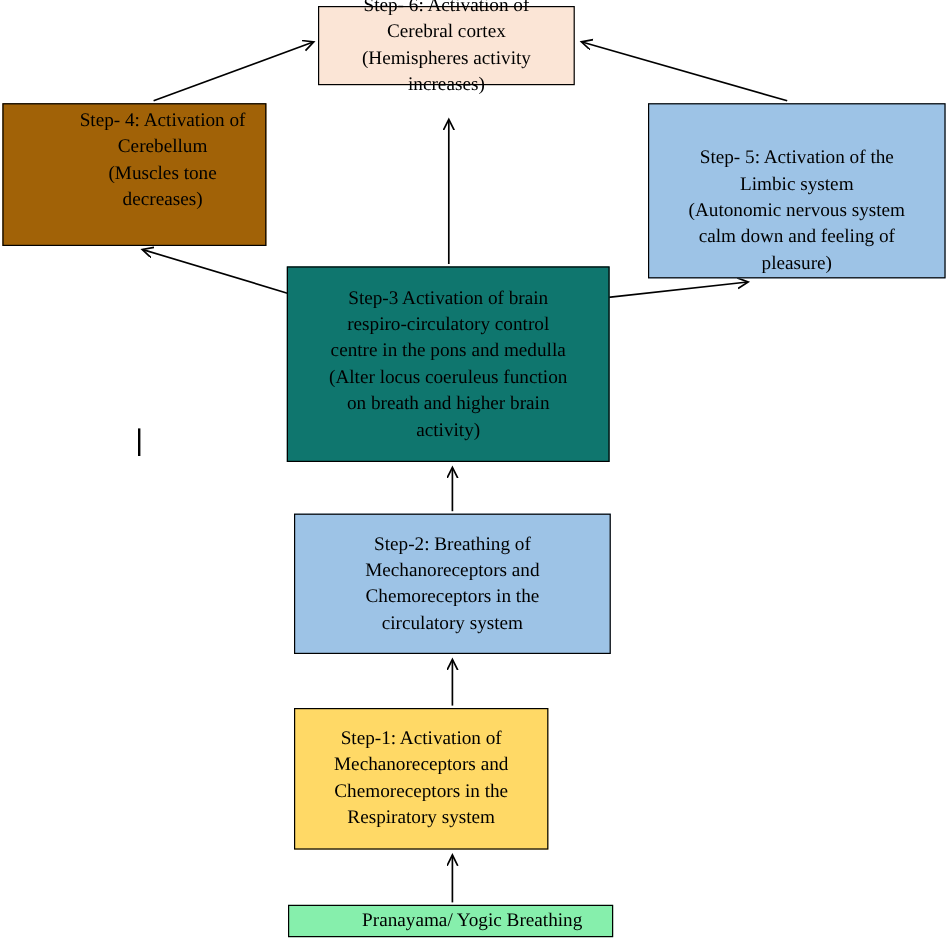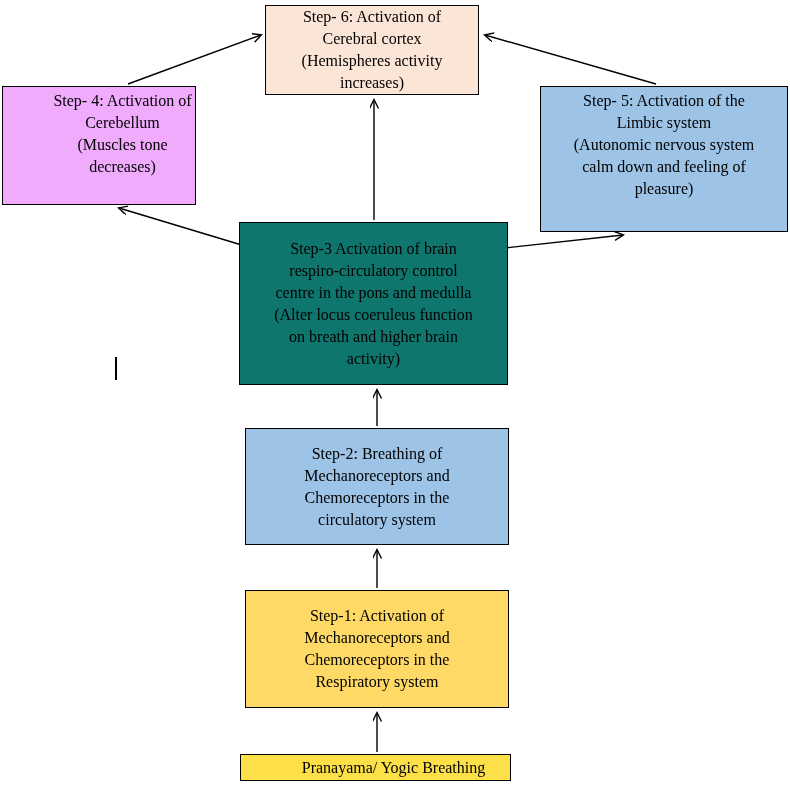--- a/index.html
+++ b/index.html
@@ -34,27 +34,27 @@
     color: #000000;
   }
   .box-text {
     white-space: pre-line;
     display: inline-block;
   }
   .top-align {
     align-items: flex-start;
     padding-top: 3px;
   }
-  .box-step6  { left: 265px; top: 5px;   width: 214px; height: 90px;  background: #fbe5d6; }
-  .box-step4  { left: 2px;   top: 86px;  width: 194px; height: 119px; background: #f0abfc; padding-left: 47px; }
-  .box-step5  { left: 540px; top: 86px;  width: 248px; height: 146px; background: #9dc3e6; }
+  .box-step6  { left: 265px; top: 5px;   width: 214px; height: 66px;  background: #fbe5d6; }
+  .box-step4  { left: 2px;   top: 86px;  width: 220px; height: 119px; background: #a16207; padding-left: 47px; }
+  .box-step5  { left: 540px; top: 86px;  width: 248px; height: 146px; background: #9dc3e6; align-items: flex-end; }
   .box-step3  { left: 239px; top: 222px; width: 269px; height: 163px; background: #0f766e; }
   .box-step2  { left: 245px; top: 428px; width: 264px; height: 117px; background: #9dc3e6; }
-  .box-step1  { left: 245px; top: 590px; width: 264px; height: 118px; background: #ffd966; justify-content: center; }
-  .box-source { left: 240px; top: 754px; width: 271px; height: 27px;  background: #fde047; padding-left: 36px; }
+  .box-step1  { left: 245px; top: 590px; width: 212px; height: 118px; background: #ffd966; justify-content: center; }
+  .box-source { left: 240px; top: 754px; width: 271px; height: 27px;  background: #86efac; padding-left: 36px; }
   .misspelled {
     text-decoration-style: wavy;
     text-decoration-color: #ff0000;
     text-decoration-thickness: 1px;
     text-underline-offset: 3px;
   }
   .stray-mark {
     position: absolute;
     left: 115px;
     top: 357px;

